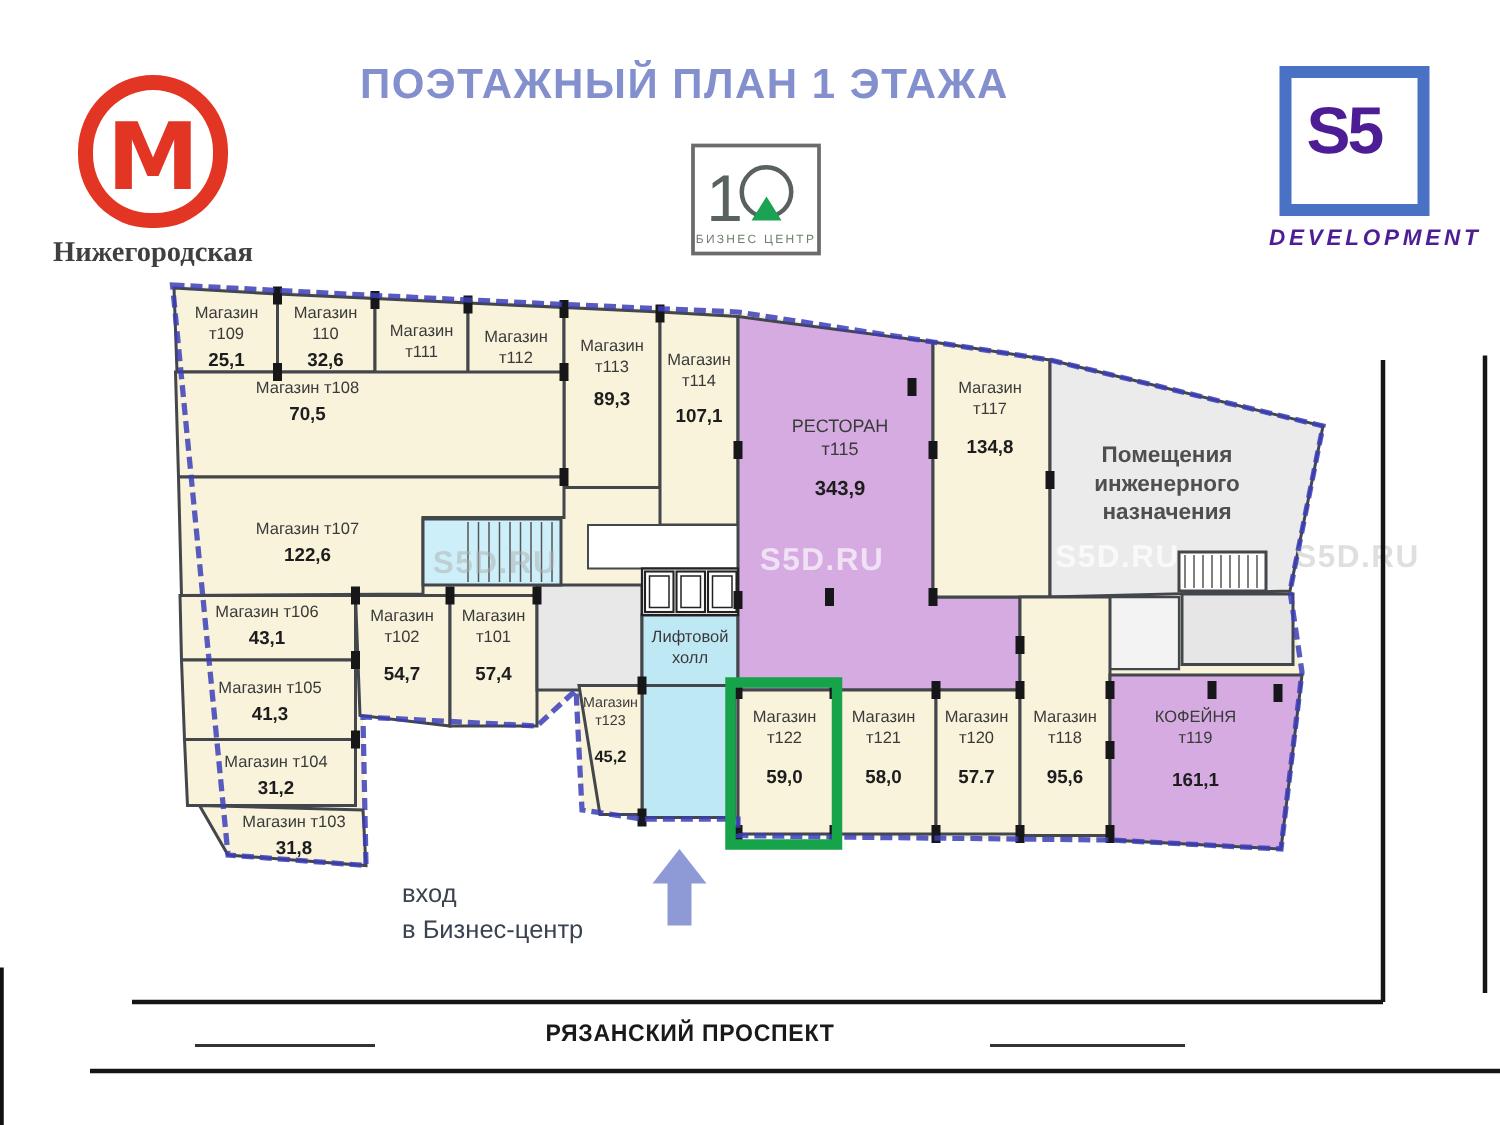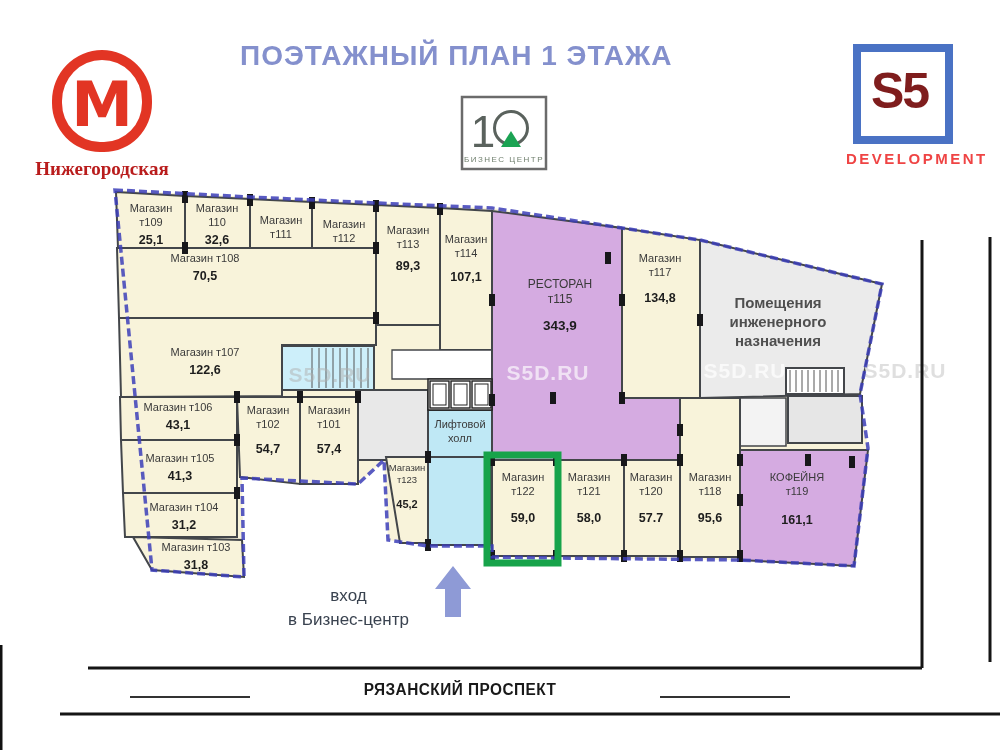--- a/index.html
+++ b/index.html
@@ -6,32 +6,32 @@
   .stage{position:relative;width:1000px;height:750px;background:#fff;overflow:hidden;
          font-family:"Liberation Sans",sans-serif;}
   #plan-svg{position:absolute;left:0;top:0;width:1000px;height:750px;}
   
   .metro-badge{position:absolute;left:52px;top:50px;width:80px;height:82px;
     border:10px solid #e23524;border-radius:50% 50% 48% 48%;
     display:flex;align-items:center;justify-content:center;background:#fff;}
   .metro-m{font-family:"DejaVu Sans",sans-serif;font-weight:bold;color:#e23524;
     font-size:62px;line-height:1;margin-top:8px;}
   .metro-station{position:absolute;left:12px;top:158px;width:180px;text-align:center;
-    font-family:"Liberation Serif",serif;font-weight:bold;font-size:19px;color:#b91c1c;}
+    font-family:"Liberation Serif",serif;font-weight:bold;font-size:19px;color:#404040;}
   .page-title{position:absolute;left:240px;top:40px;width:520px;text-align:left;
     font-size:28px;font-weight:bold;letter-spacing:1px;color:#8490cd;}
   .bc-logo{position:absolute;left:456px;top:94px;}
   .s5-box{position:absolute;left:853px;top:44px;width:100px;height:100px;
     border:8px solid #4a72c4;box-sizing:border-box;background:#fff;}
-  .s5-text{position:absolute;left:868px;top:66px;font-size:50px;font-weight:bold;
-    color:#7f1d1d;line-height:1;background:#fff;padding:0 3px;letter-spacing:-2px;}
+  .s5-text{position:absolute;left:868px;top:66px;font-size:44px;font-weight:bold;
+    color:#4c1d95;line-height:1;background:#fff;padding:0 3px;letter-spacing:-2px;}
   .s5-caption{position:absolute;left:846px;top:150px;font-size:15px;font-weight:bold;
-    letter-spacing:2.5px;color:#ef4444;white-space:nowrap;}
+    letter-spacing:2.5px;color:#4c1d95;white-space:nowrap;font-style:italic;}
   
-  .entrance-label{position:absolute;left:256px;top:584px;width:185px;text-align:center;
+  .entrance-label{position:absolute;left:268px;top:584px;width:185px;text-align:left;
     font-size:17px;color:#3a4350;line-height:1.4;}
   .street-label{position:absolute;left:340px;top:681px;width:240px;text-align:center;
     font-size:16px;font-weight:bold;color:#191919;letter-spacing:0.5px;transform:scaleX(.96);}
 </style>
 </head>
 <body>
 
 <div class="stage">
 
   <svg id="plan-svg" viewBox="0 0 1000 750">

